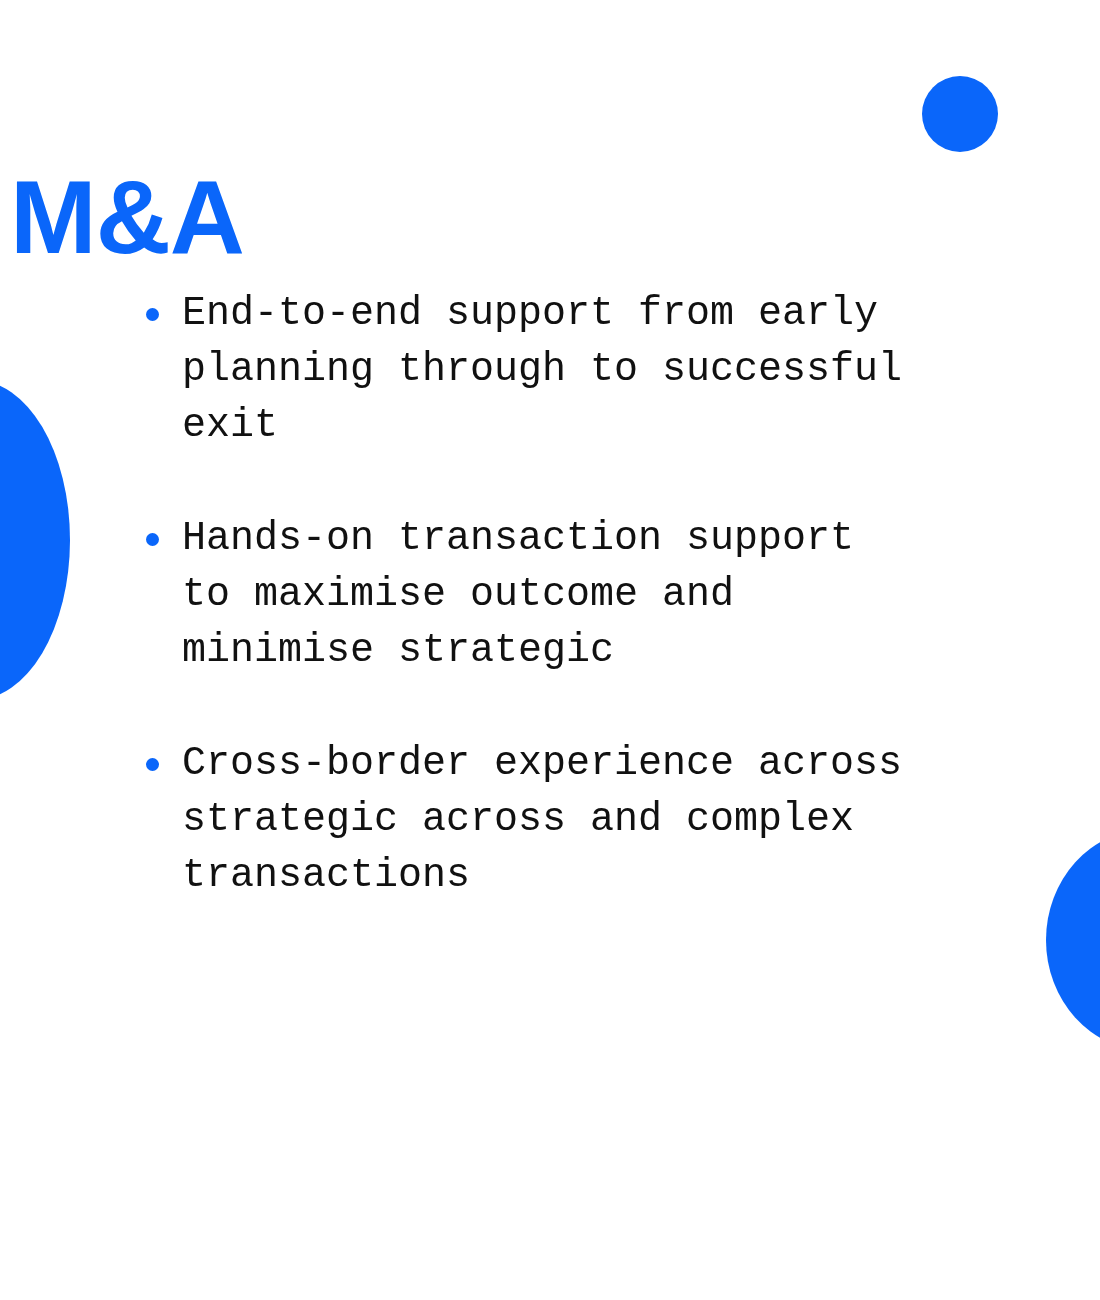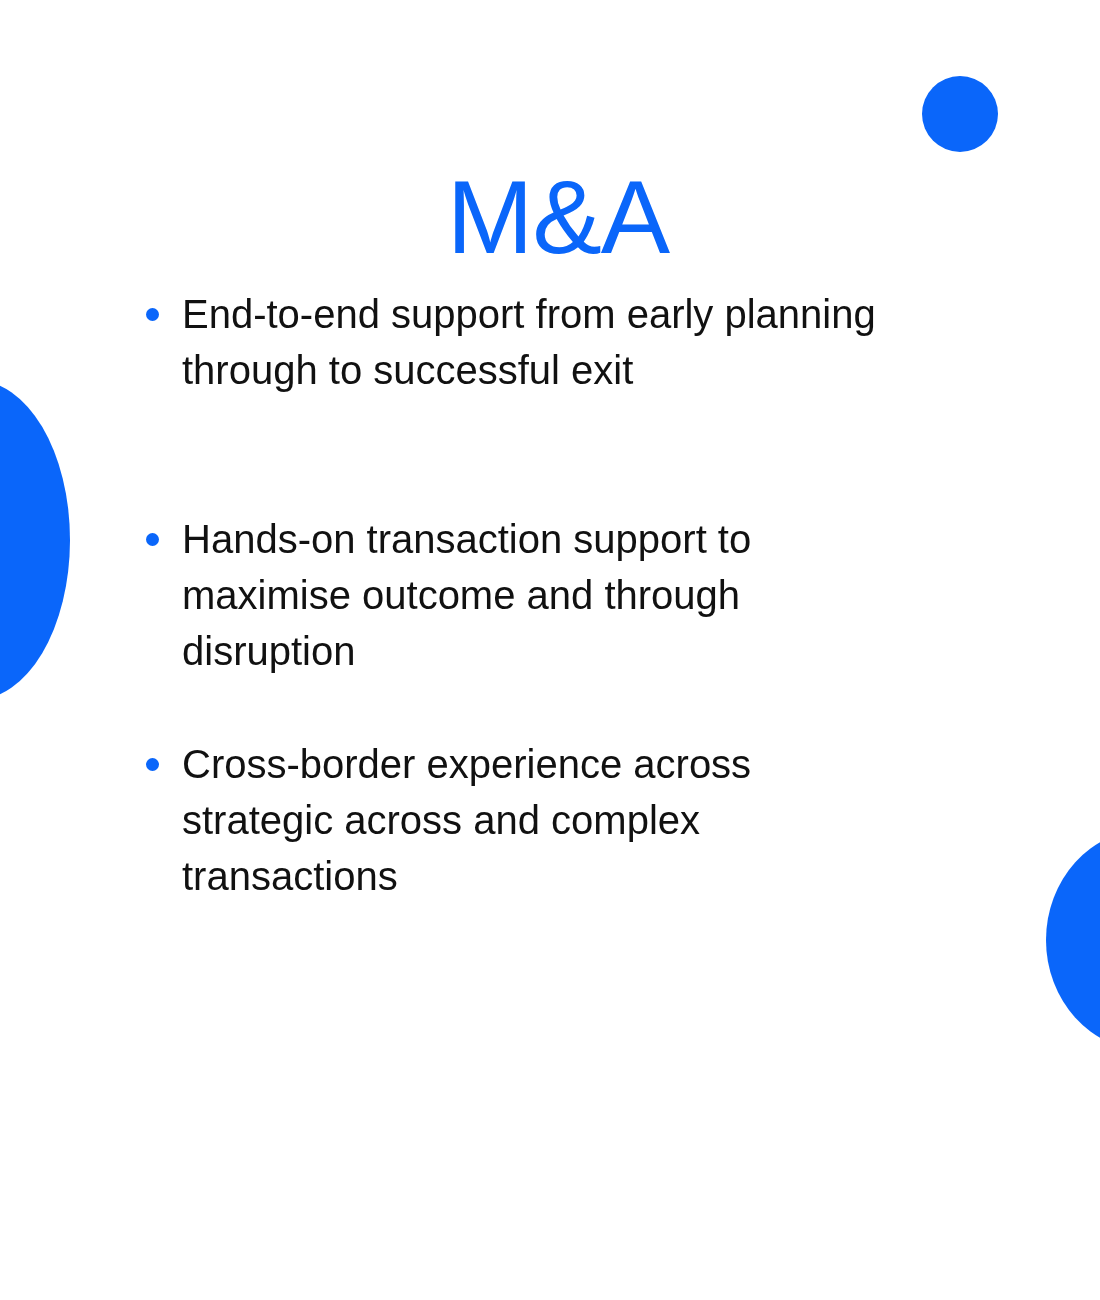--- a/index.html
+++ b/index.html
@@ -5,28 +5,28 @@
     html, body { margin: 0; padding: 0; }
     body {
       width: 1100px; height: 1300px;
       background: #ffffff;
       position: relative;
       overflow: hidden;
       font-family: "Liberation Sans", "DejaVu Sans", sans-serif;
     }
     .title {
       position: absolute;
-      left: 16px; right: 0;
+      left: 10px; right: 0;
       top: 92px;
-      text-align: center;
+      text-align: left;
       font-size: 104px;
       line-height: 110px;
       color: #0a66fa;
       letter-spacing: -1px;
-      font-weight: 400;
+      font-weight: 700;
     }
     .dot {
       position: absolute;
       left: 922px; top: 76px;
       width: 76px; height: 76px;
       border-radius: 50%;
       background: #0a66fa;
     }
     .deco-left {
       position: absolute;
@@ -62,37 +62,38 @@
       border-radius: 50%;
       background: #0a66fa;
     }
     .bullet-text {
       position: absolute;
       left: 36px; top: 0;
       width: 730px;
       font-size: 40px;
       line-height: 56px;
       color: #111111;
+      font-family: Liberation Mono, monospace;
     }
   </style>
 </head>
 <body>
 
 <div class="deco-left"></div>
 <div class="deco-right"></div>
 <div class="dot"></div>
 
 <h1 class="title">M&amp;A</h1>
 
 <ul class="bullets">
   <li class="bullet" style="top:0px;">
     <span class="bullet-dot"></span>
     <span class="bullet-text">End-to-end support from early planning through to successful exit</span>
   </li>
   <li class="bullet" style="top:225px;">
     <span class="bullet-dot"></span>
-    <span class="bullet-text">Hands-on transaction support to maximise outcome and through disruption</span>
+    <span class="bullet-text">Hands-on transaction support to maximise outcome and minimise strategic</span>
   </li>
   <li class="bullet" style="top:450px;">
     <span class="bullet-dot"></span>
     <span class="bullet-text">Cross-border experience across strategic across and complex transactions</span>
   </li>
 </ul>
 
 </body></html>

